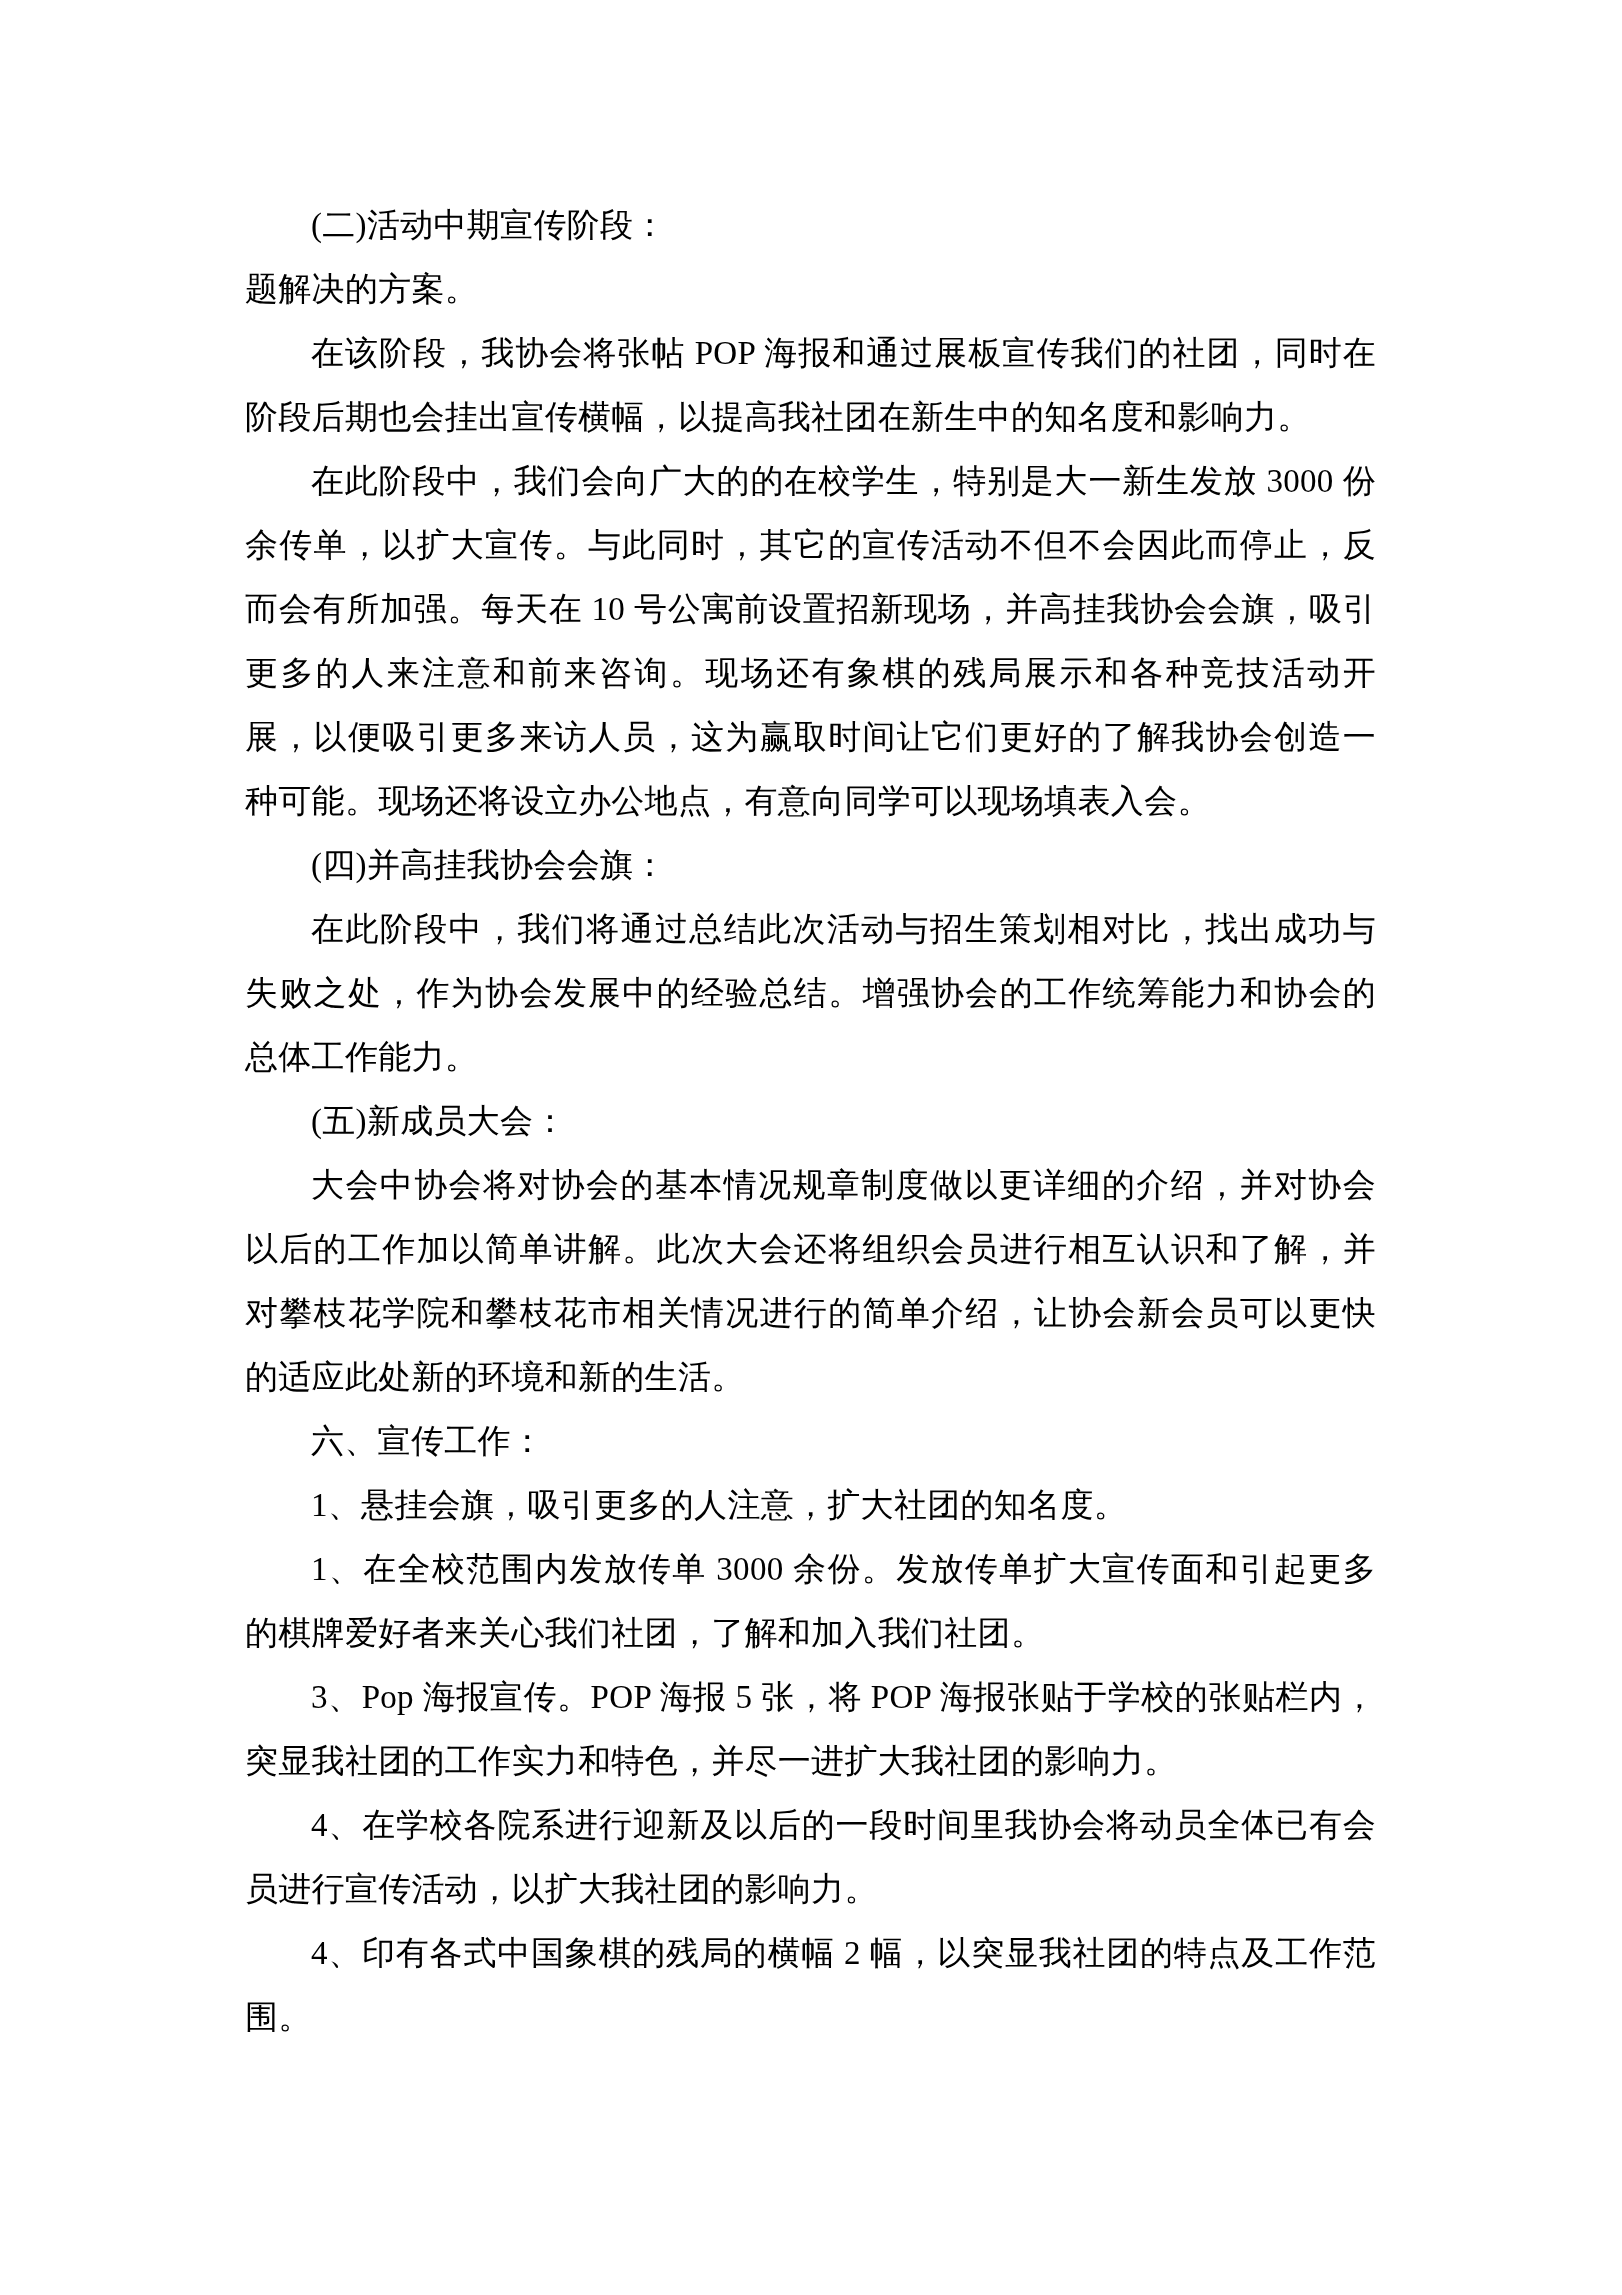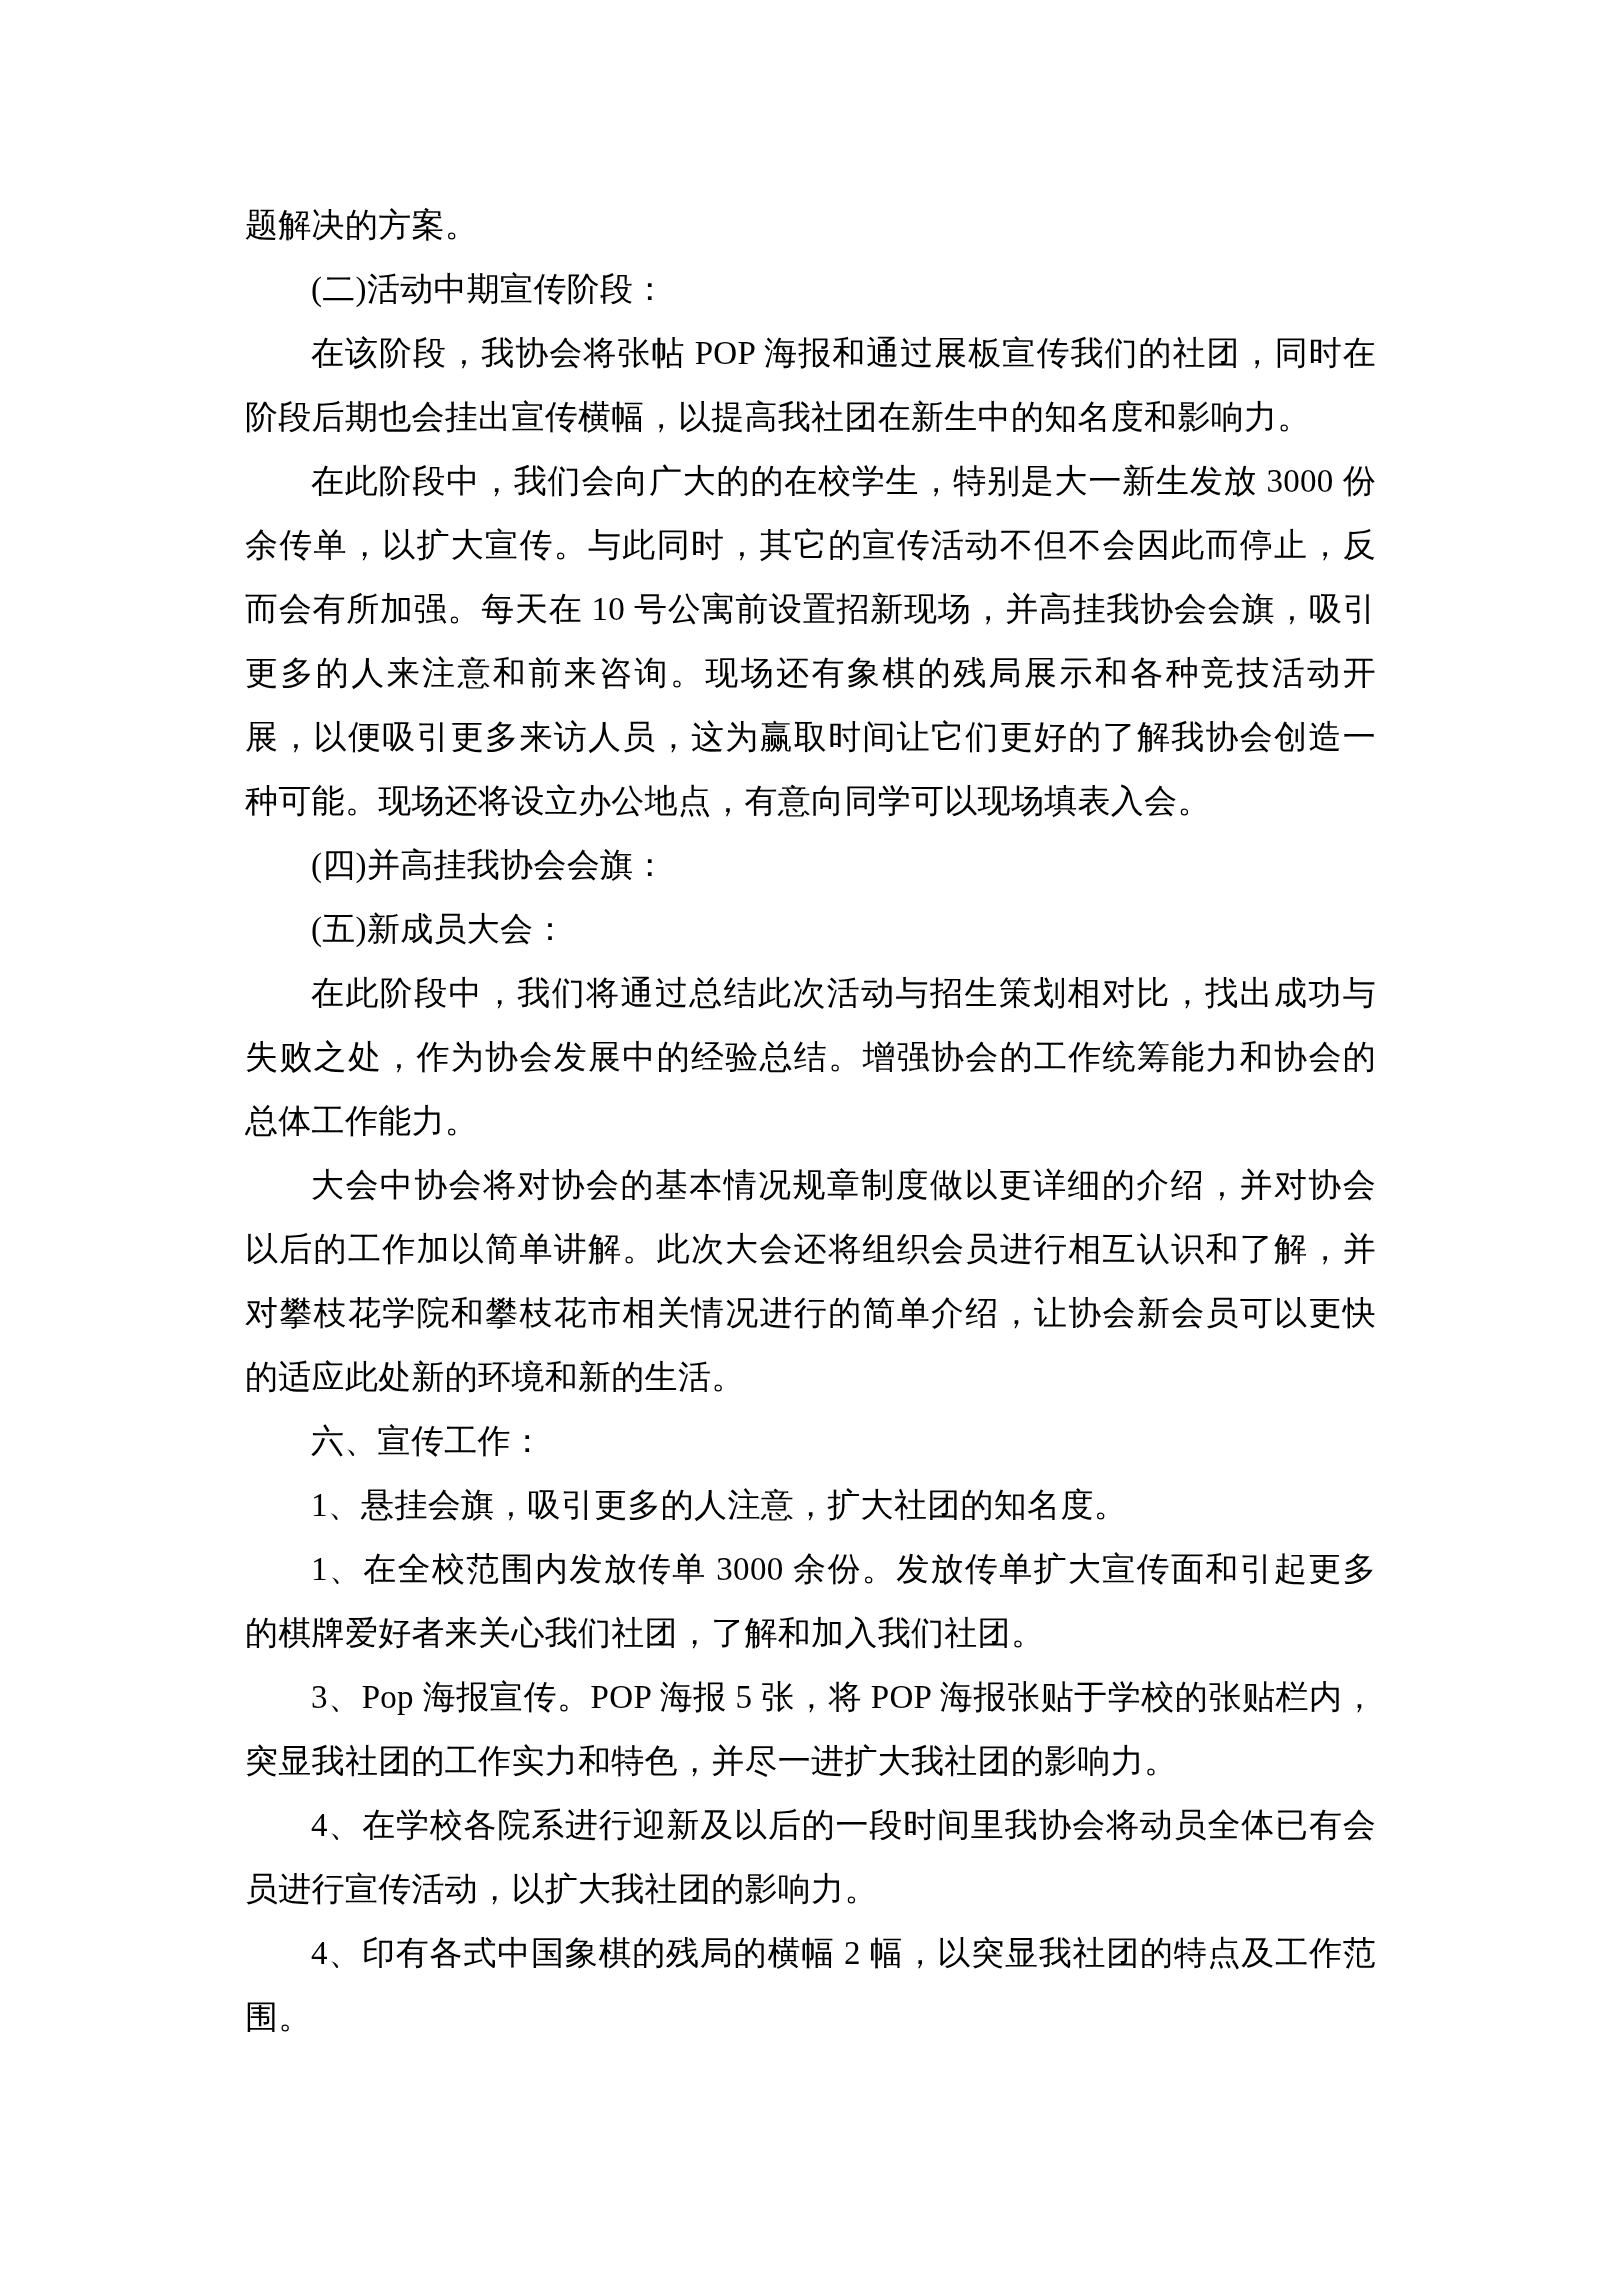--- a/index.html
+++ b/index.html
@@ -35,27 +35,27 @@
   }
   p.para.indent {
     text-indent: 2em;
   }
 </style>
 </head>
 <body>
 
 <div class="page">
   <div class="content">
+      <p class="para indent">(二)活动中期宣传阶段：</p>
       <p class="para">题解决的方案。</p>
-      <p class="para indent">(二)活动中期宣传阶段：</p>
       <p class="para indent">在该阶段，我协会将张帖 POP 海报和通过展板宣传我们的社团，同时在阶段后期也会挂出宣传横幅，以提高我社团在新生中的知名度和影响力。</p>
       <p class="para indent">在此阶段中，我们会向广大的的在校学生，特别是大一新生发放 3000 份余传单，以扩大宣传。与此同时，其它的宣传活动不但不会因此而停止，反而会有所加强。每天在 10 号公寓前设置招新现场，并高挂我协会会旗，吸引更多的人来注意和前来咨询。现场还有象棋的残局展示和各种竞技活动开展，以便吸引更多来访人员，这为赢取时间让它们更好的了解我协会创造一种可能。现场还将设立办公地点，有意向同学可以现场填表入会。</p>
       <p class="para indent">(四)并高挂我协会会旗：</p>
+      <p class="para indent">在此阶段中，我们将通过总结此次活动与招生策划相对比，找出成功与失败之处，作为协会发展中的经验总结。增强协会的工作统筹能力和协会的总体工作能力。</p>
       <p class="para indent">(五)新成员大会：</p>
-      <p class="para indent">在此阶段中，我们将通过总结此次活动与招生策划相对比，找出成功与失败之处，作为协会发展中的经验总结。增强协会的工作统筹能力和协会的总体工作能力。</p>
       <p class="para indent">大会中协会将对协会的基本情况规章制度做以更详细的介绍，并对协会以后的工作加以简单讲解。此次大会还将组织会员进行相互认识和了解，并对攀枝花学院和攀枝花市相关情况进行的简单介绍，让协会新会员可以更快的适应此处新的环境和新的生活。</p>
       <p class="para indent">六、宣传工作：</p>
       <p class="para indent">1、悬挂会旗，吸引更多的人注意，扩大社团的知名度。</p>
       <p class="para indent">1、在全校范围内发放传单 3000 余份。发放传单扩大宣传面和引起更多的棋牌爱好者来关心我们社团，了解和加入我们社团。</p>
       <p class="para indent">3、Pop 海报宣传。POP 海报 5 张，将 POP 海报张贴于学校的张贴栏内，突显我社团的工作实力和特色，并尽一进扩大我社团的影响力。</p>
       <p class="para indent">4、在学校各院系进行迎新及以后的一段时间里我协会将动员全体已有会员进行宣传活动，以扩大我社团的影响力。</p>
       <p class="para indent">4、印有各式中国象棋的残局的横幅 2 幅，以突显我社团的特点及工作范围。</p>
     </div>
 </div>
 

